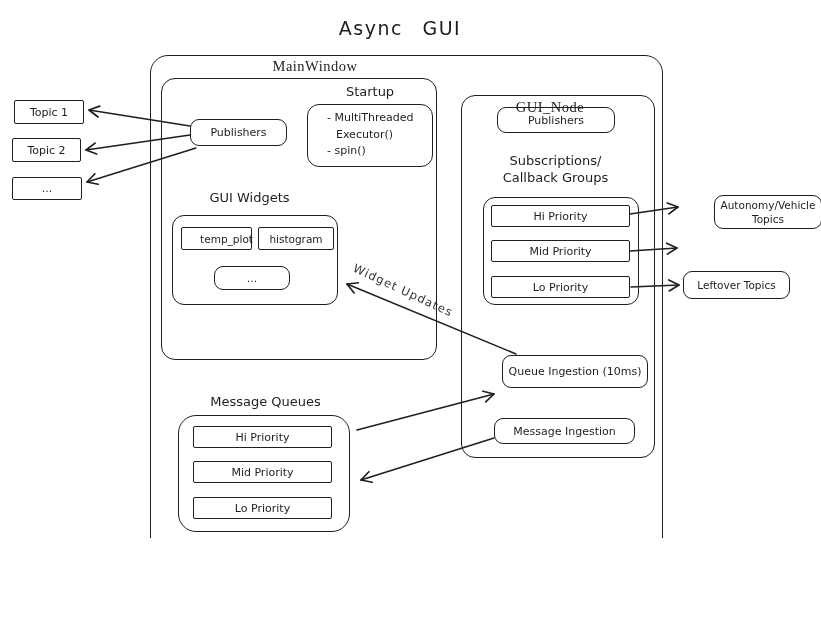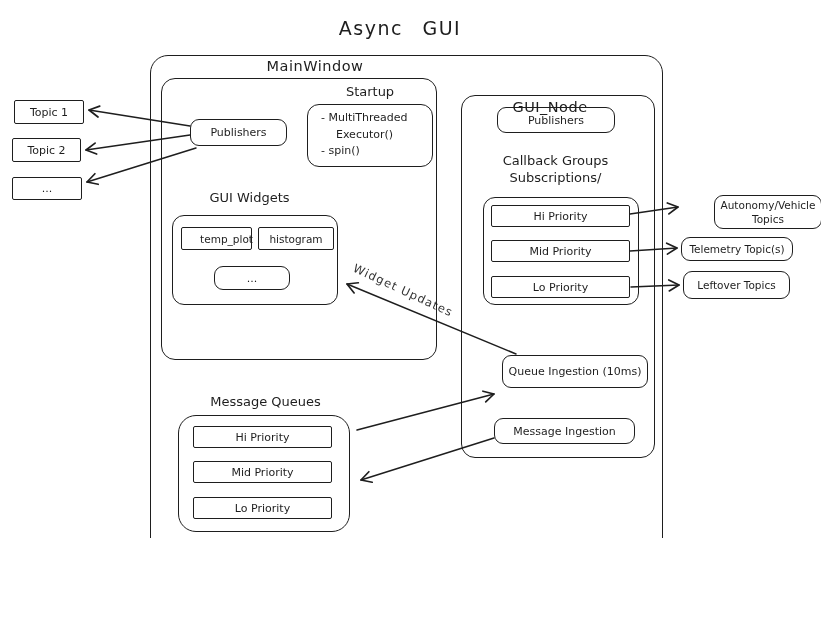--- a/index.html
+++ b/index.html
@@ -3,33 +3,33 @@
 <meta charset="utf-8">
 <style>
   html,body{margin:0;padding:0;background:#ffffff;}
   #canvas{position:relative;width:821px;height:538px;background:#ffffff;overflow:hidden;
           font-family:"DejaVu Sans",sans-serif;color:#1e1e1e;}
   .box{position:absolute;box-sizing:border-box;border:1.7px solid #1e1e1e;background:transparent;
        display:flex;align-items:center;justify-content:center;text-align:center;}
   .lbl{position:absolute;color:#1e1e1e;white-space:nowrap;}
   .center{text-align:center;}
   .title{font-size:19px;letter-spacing:1.5px;word-spacing:12px;}
-  .hdr{font-size:14.5px;letter-spacing:.5px;}
+  .hdr{font-size:14.5px;letter-spacing:.5px;font-family:Liberation Serif, serif;}
   .sub{font-size:13px;}
   .small{font-size:11px;}
   .tiny{font-size:10.5px;}
   .r16{border-radius:18px;}
   .r14{border-radius:14px;}
   .r12{border-radius:12px;}
   .r8{border-radius:9px;}
   .r6{border-radius:2px;}
   #arrows{position:absolute;left:0;top:0;pointer-events:none;}
   .startup-lines{position:absolute;font-size:11px;line-height:1.5;color:#1e1e1e;}
   .startup-lines div{white-space:nowrap;}
-  .indent1{padding-left:14px;}
+  .indent1{padding-left:20px;}
   .indent2{padding-left:29px;}
   .wrap2{white-space:normal;line-height:1.35;}
   .widget-updates{position:absolute;left:357px;top:261px;font-size:11.5px;letter-spacing:1.2px;
                   color:#333;transform:rotate(25deg);transform-origin:left top;white-space:nowrap;}
 </style>
 </head>
 <body>
 
 <div id="canvas">
 
@@ -55,38 +55,37 @@
   <div class="box r6 tiny" style="left:181px;top:227px;width:71px;height:23px;padding-left:20px;">temp_plot</div>
   <div class="box r6 tiny" style="left:258px;top:227px;width:76px;height:23px;">histogram</div>
   <div class="box r8 small" style="left:214px;top:266px;width:76px;height:24px;">...</div>
 
   <div class="lbl hdr center" style="left:480px;top:62px;width:140px;margin-top:37px;">GUI_Node</div>
   <div class="box r14" style="left:461px;top:95px;width:194px;height:363px;"></div>
 
   <div class="box r8 small" style="left:497px;top:107px;width:118px;height:26px;">Publishers</div>
 
   <div class="lbl sub center" style="left:478px;top:152px;width:155px;line-height:17px;">
+    <div>Subscriptions/</div>
     <div>Callback Groups</div>
-    <div>Subscriptions/</div>
   </div>
 
   <div class="box r12" style="left:483px;top:197px;width:156px;height:108px;"></div>
   <div class="box r6 small" style="left:491px;top:205px;width:139px;height:22px;">Hi Priority</div>
   <div class="box r6 small" style="left:491px;top:240px;width:139px;height:22px;">Mid Priority</div>
   <div class="box r6 small" style="left:491px;top:276px;width:139px;height:22px;">Lo Priority</div>
 
   <div class="box r8 small" style="left:502px;top:355px;width:146px;height:33px;">Queue Ingestion (10ms)</div>
   <div class="box r8 small" style="left:494px;top:418px;width:141px;height:26px;">Message Ingestion</div>
 
   <div class="box r6 small" style="left:14px;top:100px;width:70px;height:24px;">Topic 1</div>
   <div class="box r6 small" style="left:12px;top:138px;width:69px;height:24px;">Topic 2</div>
   <div class="box r6 small" style="left:12px;top:177px;width:70px;height:23px;">...</div>
 
   <div class="box r8 tiny wrap2" style="left:714px;top:195px;width:108px;height:34px;padding:1px 4px;">Autonomy/Vehicle Topics</div>
-  <div class="box r8 tiny" style="left:681px;top:237px;width:112px;height:24px;">Telemetry Topic(s)</div>
   <div class="box r8 tiny" style="left:683px;top:271px;width:107px;height:28px;">Leftover Topics</div>
 
   <div class="lbl center" style="left:198px;top:394px;width:135px;font-size:13px;">Message Queues</div>
   <div class="box r16" style="left:178px;top:415px;width:172px;height:117px;"></div>
   <div class="box r6 small" style="left:193px;top:426px;width:139px;height:22px;">Hi Priority</div>
   <div class="box r6 small" style="left:193px;top:461px;width:139px;height:22px;">Mid Priority</div>
   <div class="box r6 small" style="left:193px;top:497px;width:139px;height:22px;">Lo Priority</div>
 
   <div class="widget-updates">Widget Updates</div>
 

